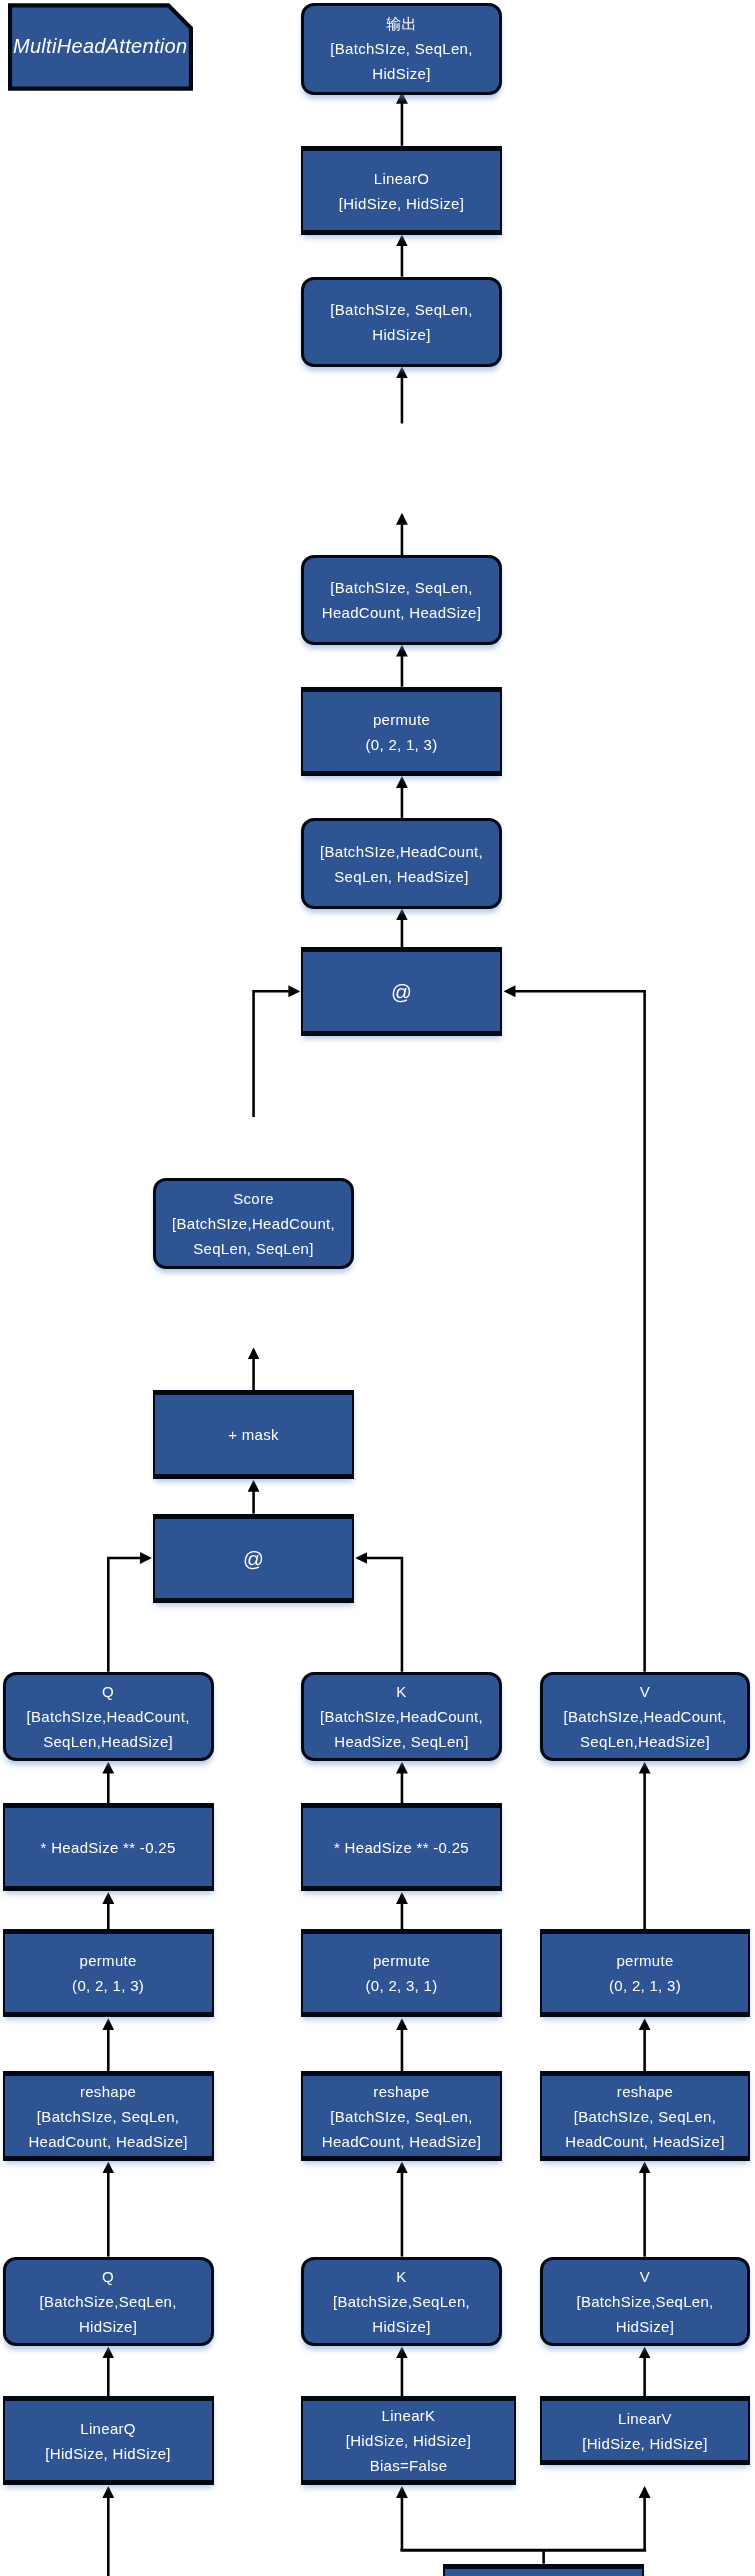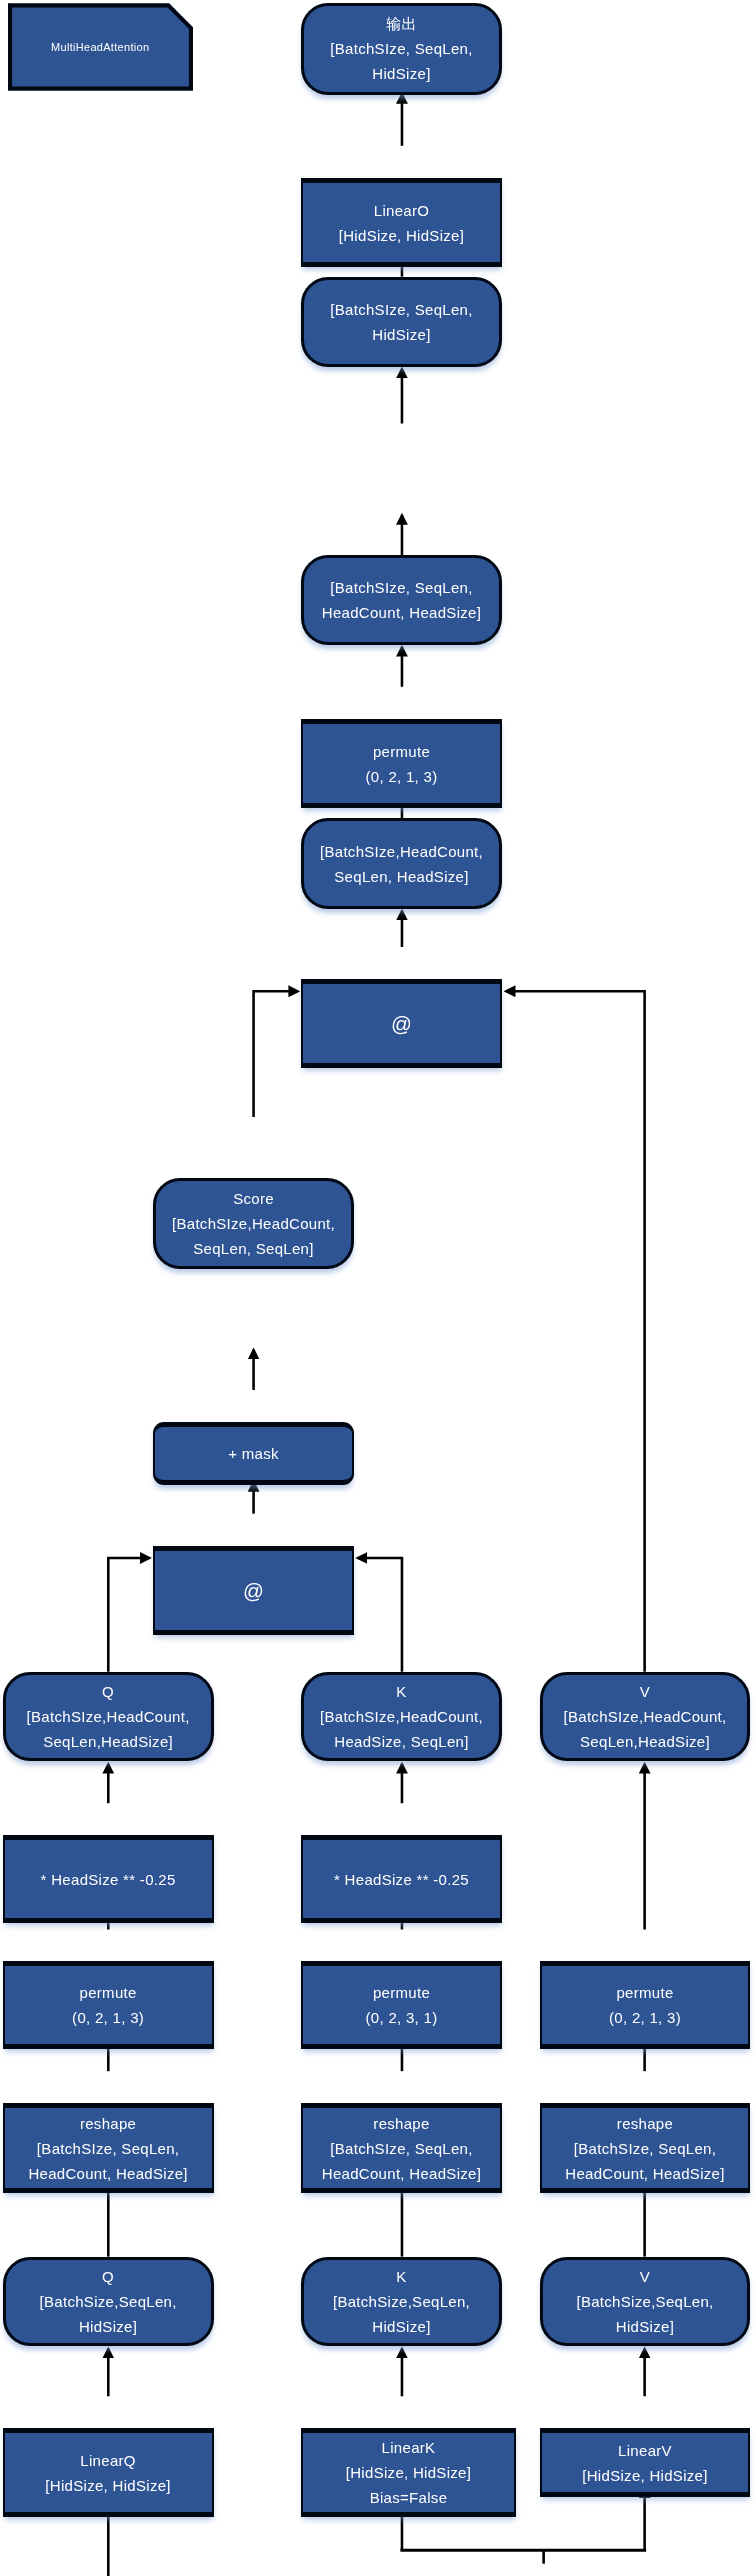--- a/index.html
+++ b/index.html
@@ -4,27 +4,27 @@
 <style>
   html,body{margin:0;padding:0;background:#ffffff;}
   .canvas{position:relative;width:756px;height:2862px;background:#ffffff;overflow:hidden;
           font-family:"Liberation Sans","DejaVu Sans",sans-serif;}
   svg.edges{position:absolute;left:0;top:0;z-index:0;}
   .node{position:absolute;z-index:1;box-sizing:border-box;background:#2f5493;
         display:flex;align-items:center;justify-content:center;text-align:center;
         box-shadow:0 4.6px 5.2px -1.5px rgba(120,155,210,0.5);}
   .node .label{color:#ffffff;font-size:15px;line-height:25px;white-space:pre-line;
                letter-spacing:0.3px;}
-  .rect{border:2.6px solid #000814;border-top-width:5.2px;border-bottom-width:5.2px;margin-top:32px;}
-  .round{border:3.6px solid #000814;border-radius:27px;}
+  .rect{border:2.6px solid #000814;border-top-width:5.2px;border-bottom-width:5.2px;}
+  .round{border:3.6px solid #000814;border-radius:13px;}
   .atbox .label{font-size:20.6px;}
   .cardnode{position:absolute;z-index:1;}
   .cardnode .label{position:absolute;left:0;top:0;width:100%;height:100%;
         display:flex;align-items:center;justify-content:center;
-        color:#ffffff;font-size:11px;letter-spacing:0.3px;}
+        color:#ffffff;font-size:20px;letter-spacing:0.3px;font-style:italic;}
 </style>
 </head>
 <body>
 
 <div class="canvas">
 
   <svg class="edges" width="756" height="2862" viewBox="0 0 1467 5555" fill="none" stroke="#000000" stroke-width="5">
     <defs>
       <marker id="ah" viewBox="0 0 10 10" refX="8" refY="5" markerWidth="4.6" markerHeight="4.6" orient="auto-start-reverse">
         <path d="M0,0 L10,5 L0,10 Z" fill="#000000" stroke="none"></path>
@@ -101,21 +101,21 @@
     </div>
   <div class="node rect atbox" style="left:301px;top:947px;width:201px;height:89px;">
     <div class="label">@</div>
     </div>
 
   <div class="node round" style="left:153px;top:1178px;width:201px;height:91px;">
     <div class="label">Score
 [BatchSIze,HeadCount,
 SeqLen, SeqLen]</div>
     </div>
-  <div class="node rect" style="left:153px;top:1390px;width:201px;height:63px;border-radius:11px;">
+  <div class="node rect" style="left:153px;top:1390px;width:201px;height:89px;">
     <div class="label">+ mask</div>
     </div>
   <div class="node rect atbox" style="left:153px;top:1514px;width:201px;height:89px;">
     <div class="label">@</div>
     </div>
 
   <div class="node round" style="left:2.6px;top:1672px;width:211px;height:89px;">
     <div class="label">Q
 [BatchSIze,HeadCount,
 SeqLen,HeadSize]</div>

